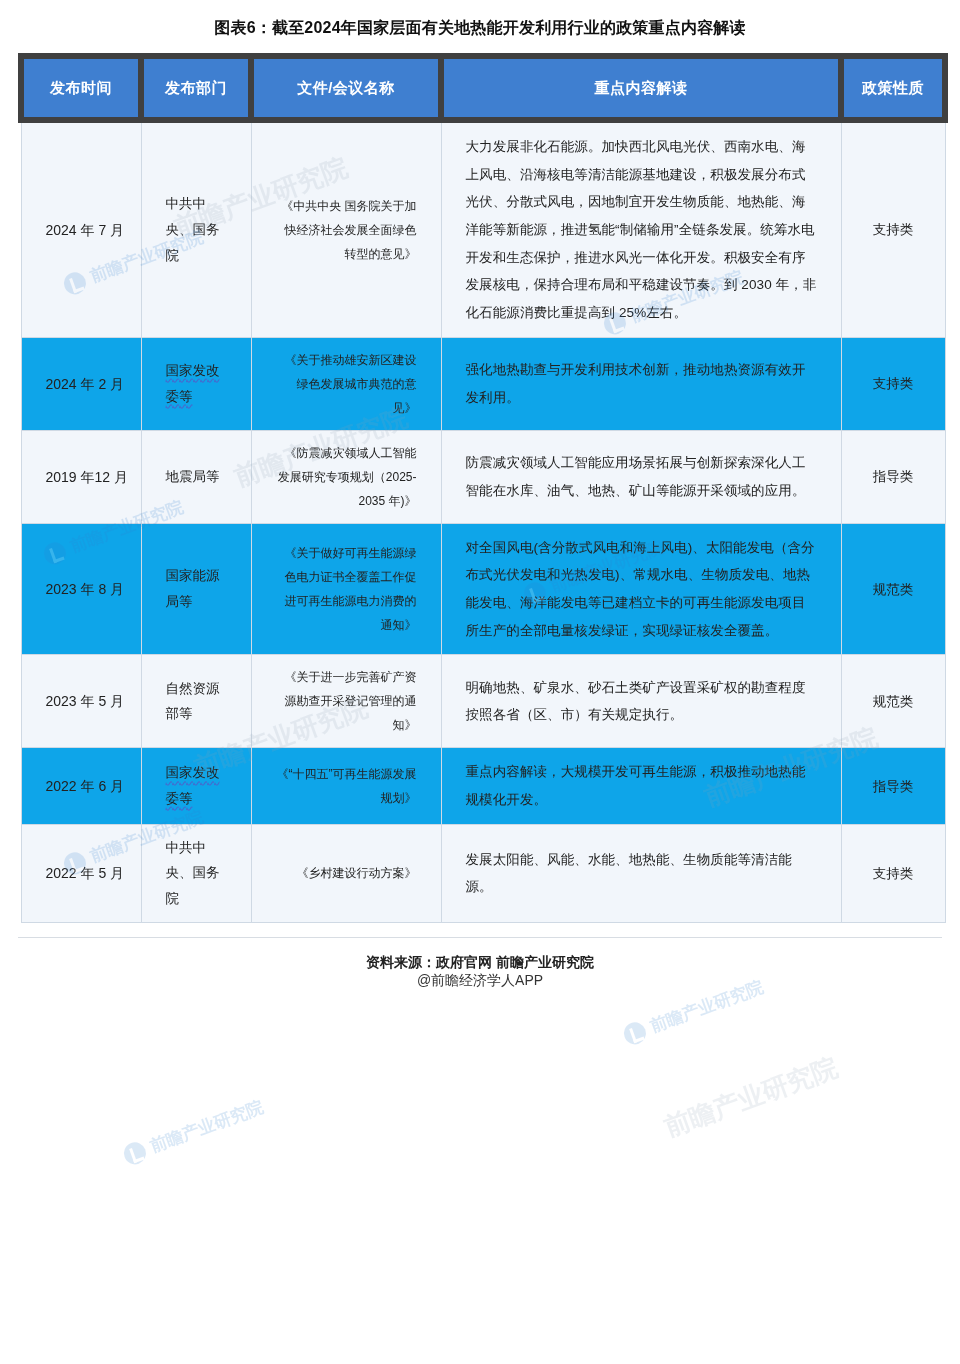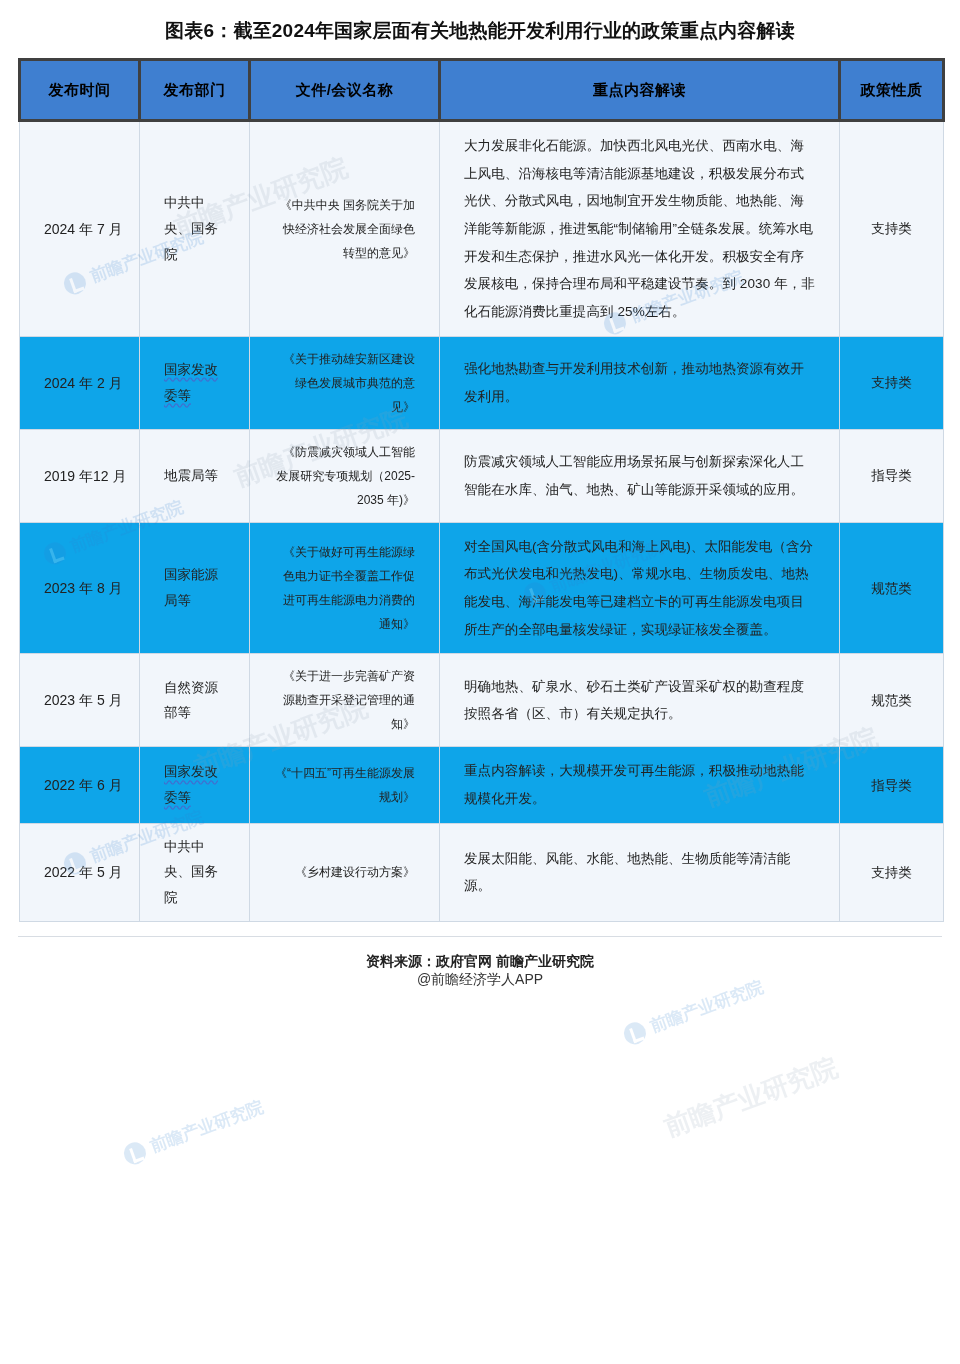--- a/index.html
+++ b/index.html
@@ -16,40 +16,40 @@
     overflow: hidden;
   }
   .page {
     position: relative;
     width: 960px;
     height: 1364px;
     box-sizing: border-box;
     padding: 0 18px;
   }
   .title {
-    font-size: 19px;
+    font-size: 16px;
     font-weight: bold;
     text-align: center;
     letter-spacing: 0.2px;
     padding: 18px 0 14px 0;
     color: #111;
   }
   table {
     border-collapse: collapse;
     width: 924px;
     table-layout: fixed;
     margin: 0 auto;
   }
   thead th {
     background: #3f7fd0;
-    color: #000000;
+    color: #ffffff;
     font-size: 15px;
     font-weight: bold;
     height: 56px;
-    border: 3px solid #404040;
+    border: 6px solid #404040;
     text-align: center;
     vertical-align: middle;
     letter-spacing: 0.5px;
   }
   tbody td {
     border: 1px solid #cfd9e4;
     font-size: 13.5px;
     line-height: 2.0;
     color: #222;
     vertical-align: middle;

